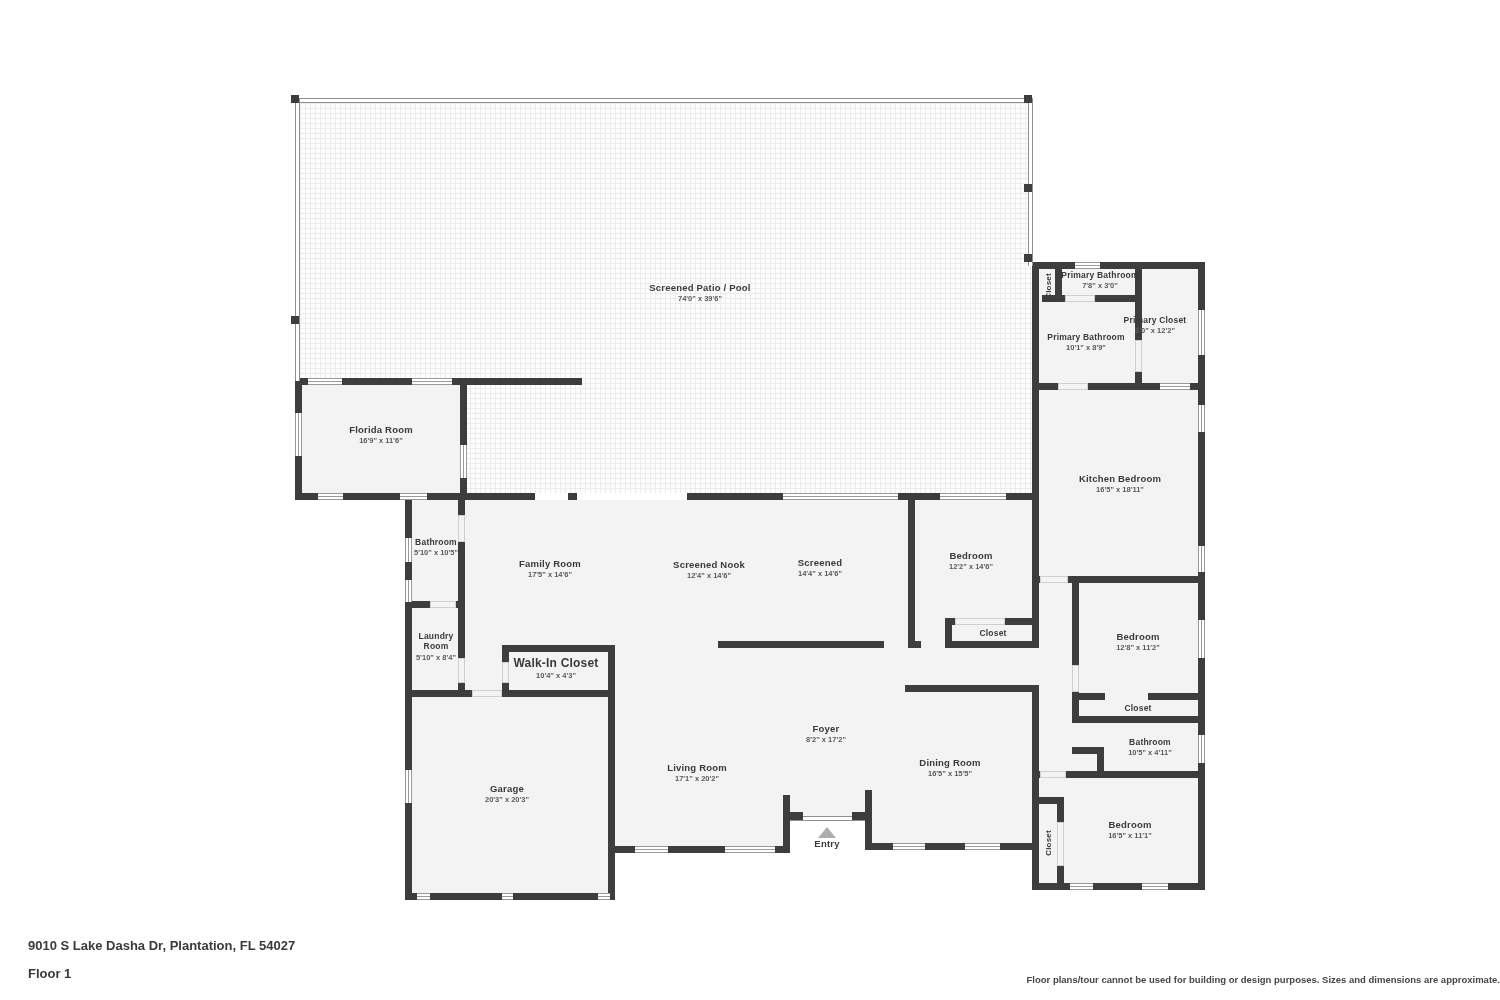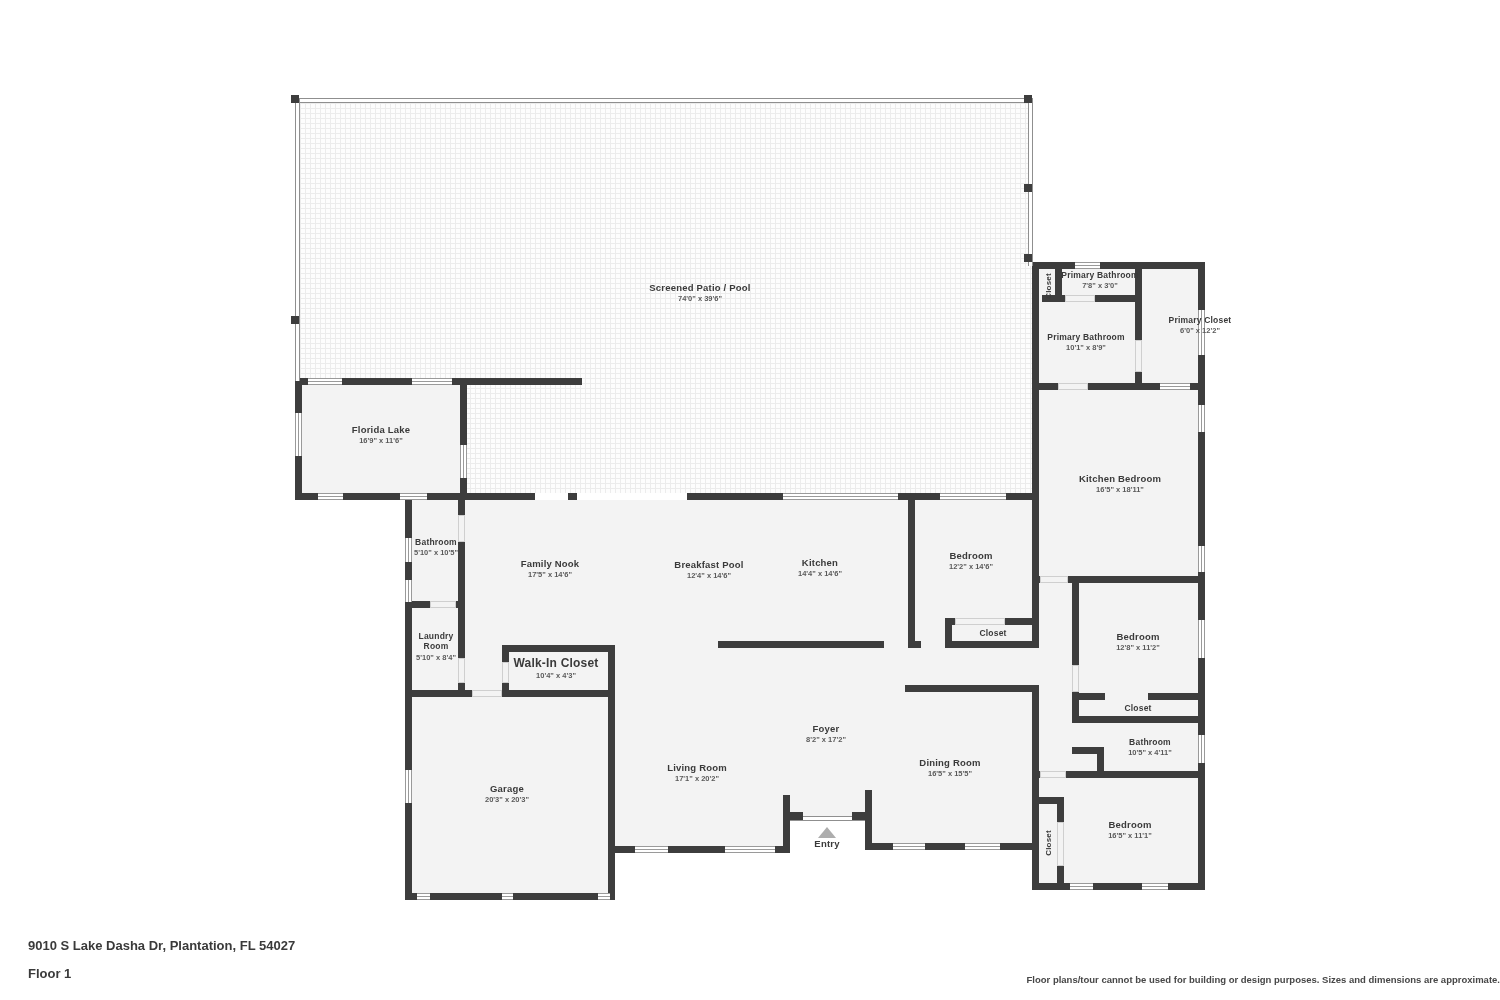--- a/index.html
+++ b/index.html
@@ -148,56 +148,56 @@
       <div class="post" style="left: 1024px; top: 254px; width: 8px; height: 8px;"></div>
       <div class="post" style="left: 790px; top: 812px; width: 13px; height: 8px;"></div>
       <div class="post" style="left: 852px; top: 812px; width: 13px; height: 8px;"></div>
     </div>
 
   <div class="rl" style="left:700px;top:292px">
     <div class="rn">Screened Patio / Pool</div>
     <div class="rd">74'0" x 39'6"</div>
   </div>
   <div class="rl" style="left:381px;top:434px">
-    <div class="rn">Florida Lake</div>
+    <div class="rn">Florida Room</div>
     <div class="rd">16'9" x 11'6"</div>
   </div>
   <div class="rl v" style="left:1048px;top:286px">
     <div class="rn" style="font-size:8px">Closet</div>
   </div>
   <div class="rl" style="left:1100px;top:280px">
     <div class="rn" style="font-size:8.5px">Primary Bathroom</div>
     <div class="rd">7'8" x 3'0"</div>
   </div>
   <div class="rl" style="left:1086px;top:342px">
     <div class="rn" style="font-size:8.5px">Primary Bathroom</div>
     <div class="rd">10'1" x 8'9"</div>
   </div>
-  <div class="rl" style="left:1200px;top:325px">
+  <div class="rl" style="left:1155px;top:325px">
     <div class="rn" style="font-size:8.5px">Primary Closet</div>
     <div class="rd">6'0" x 12'2"</div>
   </div>
   <div class="rl" style="left:1120px;top:483px">
     <div class="rn">Kitchen Bedroom</div>
     <div class="rd">16'5" x 18'11"</div>
   </div>
   <div class="rl" style="left:436px;top:547px">
     <div class="rn" style="font-size:8.5px">Bathroom</div>
     <div class="rd">5'10" x 10'5"</div>
   </div>
   <div class="rl" style="left:550px;top:568px">
-    <div class="rn">Family Nook</div>
+    <div class="rn">Family Room</div>
     <div class="rd">17'5" x 14'6"</div>
   </div>
   <div class="rl" style="left:709px;top:569px">
-    <div class="rn">Breakfast Pool</div>
+    <div class="rn">Screened Nook</div>
     <div class="rd">12'4" x 14'6"</div>
   </div>
   <div class="rl" style="left:820px;top:567px">
-    <div class="rn">Kitchen</div>
+    <div class="rn">Screened</div>
     <div class="rd">14'4" x 14'6"</div>
   </div>
   <div class="rl" style="left:971px;top:560px">
     <div class="rn">Bedroom</div>
     <div class="rd">12'2" x 14'6"</div>
   </div>
   <div class="rl" style="left:993px;top:633px">
     <div class="rn" style="font-size:8.5px">Closet</div>
   </div>
   <div class="rl" style="left:436px;top:647px">

